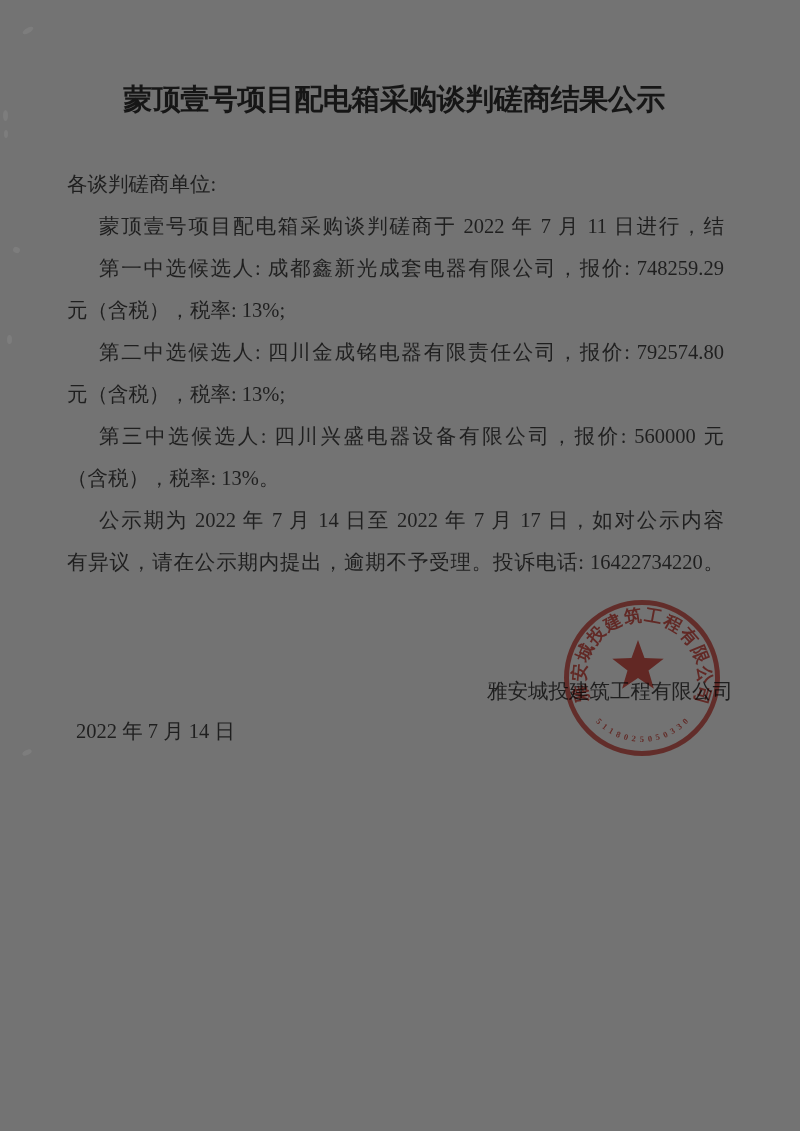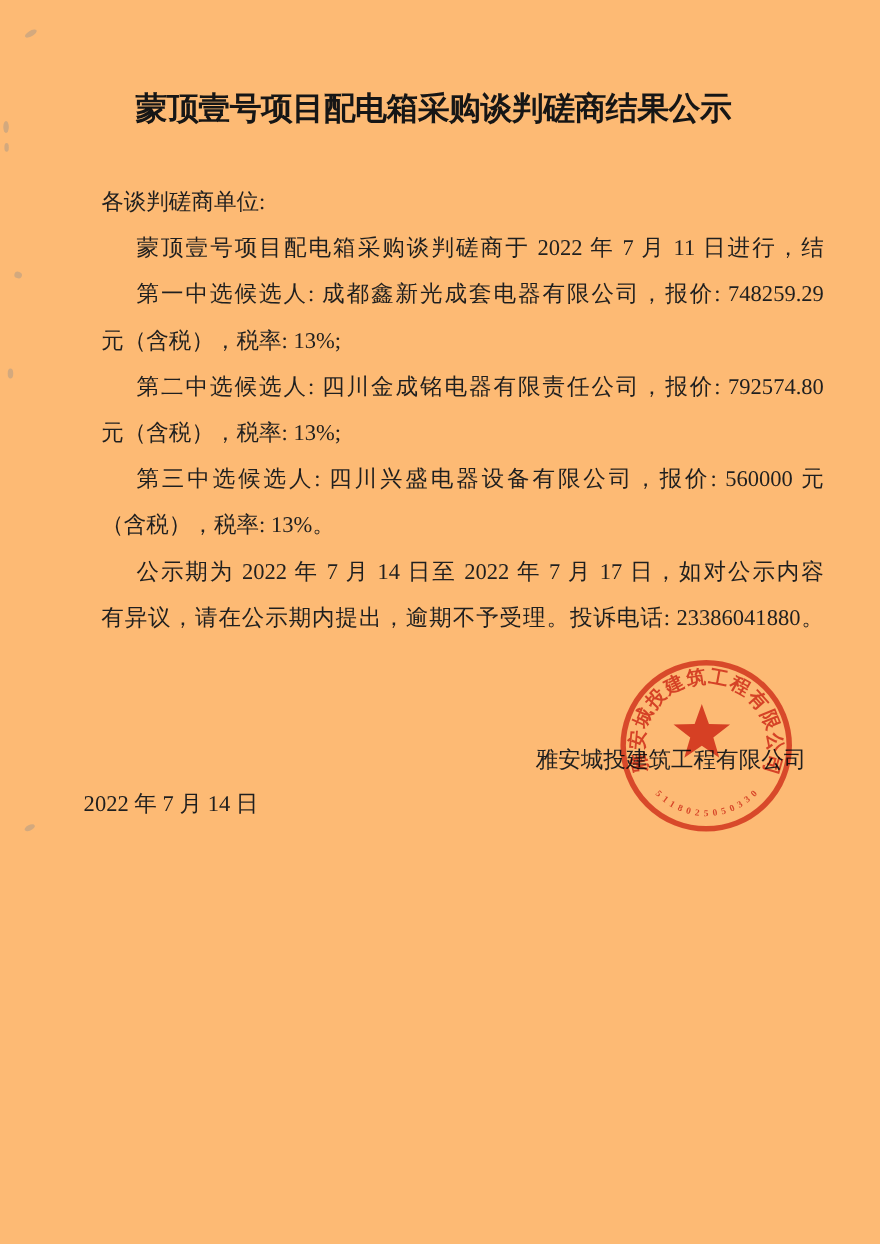--- a/index.html
+++ b/index.html
@@ -1,21 +1,21 @@
 <!DOCTYPE html>
 <html><head>
 <meta charset="utf-8">
 <style>
   * { margin: 0; padding: 0; box-sizing: border-box; }
   html, body { background: #ffffff; }
   .page {
     position: relative;
     width: 800px;
     height: 1131px;
-    background: #fdba74;
+    background: #737373;
     overflow: hidden;
     font-family: "Liberation Serif", "DejaVu Serif", serif;
     color: #1f1f1f;
   }
   .doc-title {
     position: absolute;
     top: 80px;
     left: 0;
     width: 800px;
     height: 38px;
@@ -24,21 +24,21 @@
     padding-right: 12px;
     font-family: "Liberation Sans", "DejaVu Sans", sans-serif;
     font-weight: 700;
     font-size: 29px;
     letter-spacing: -0.5px;
     color: #161616;
   }
   .body-block {
     position: absolute;
     top: 163px;
-    left: 92px;
+    left: 67px;
     width: 657px;
     font-size: 20.5px;
   }
   .line {
     height: 42px;
     line-height: 42px;
     white-space: nowrap;
   }
   .line.j {
     white-space: normal;
@@ -104,21 +104,21 @@
   <div class="body-block">
     <div class="line">各谈判磋商单位:</div>
     <div class="line j ind">蒙顶壹号项目配电箱采购谈判磋商于 2022 年 7 月 11 日进行，结</div>
     <div class="line j ind">第一中选候选人: 成都鑫新光成套电器有限公司，报价: 748259.29</div>
     <div class="line">元（含税），税率: 13%;</div>
     <div class="line j ind">第二中选候选人: 四川金成铭电器有限责任公司，报价: 792574.80</div>
     <div class="line">元（含税），税率: 13%;</div>
     <div class="line j ind">第三中选候选人: 四川兴盛电器设备有限公司，报价: 560000 元</div>
     <div class="line">（含税），税率: 13%。</div>
     <div class="line j ind">公示期为 2022 年 7 月 14 日至 2022 年 7 月 17 日，如对公示内容</div>
-    <div class="line j">有异议，请在公示期内提出，逾期不予受理。投诉电话: 23386041880。</div>
+    <div class="line j">有异议，请在公示期内提出，逾期不予受理。投诉电话: 16422734220。</div>
   </div>
 
   <div class="sig-company">雅安城投建筑工程有限公司</div>
   <div class="sig-date">2022 年 7 月 14 日</div>
 
   <svg class="seal" viewBox="0 0 180 170" aria-hidden="true">
     <defs>
       <path id="arcTop" d="M 38.3 107.1 A 57 57 0 1 1 141.7 107.1" fill="none"></path>
       <path id="arcBot" d="M 39.6 122.4 A 64 64 0 0 0 140.4 122.4" fill="none"></path>
     </defs>

